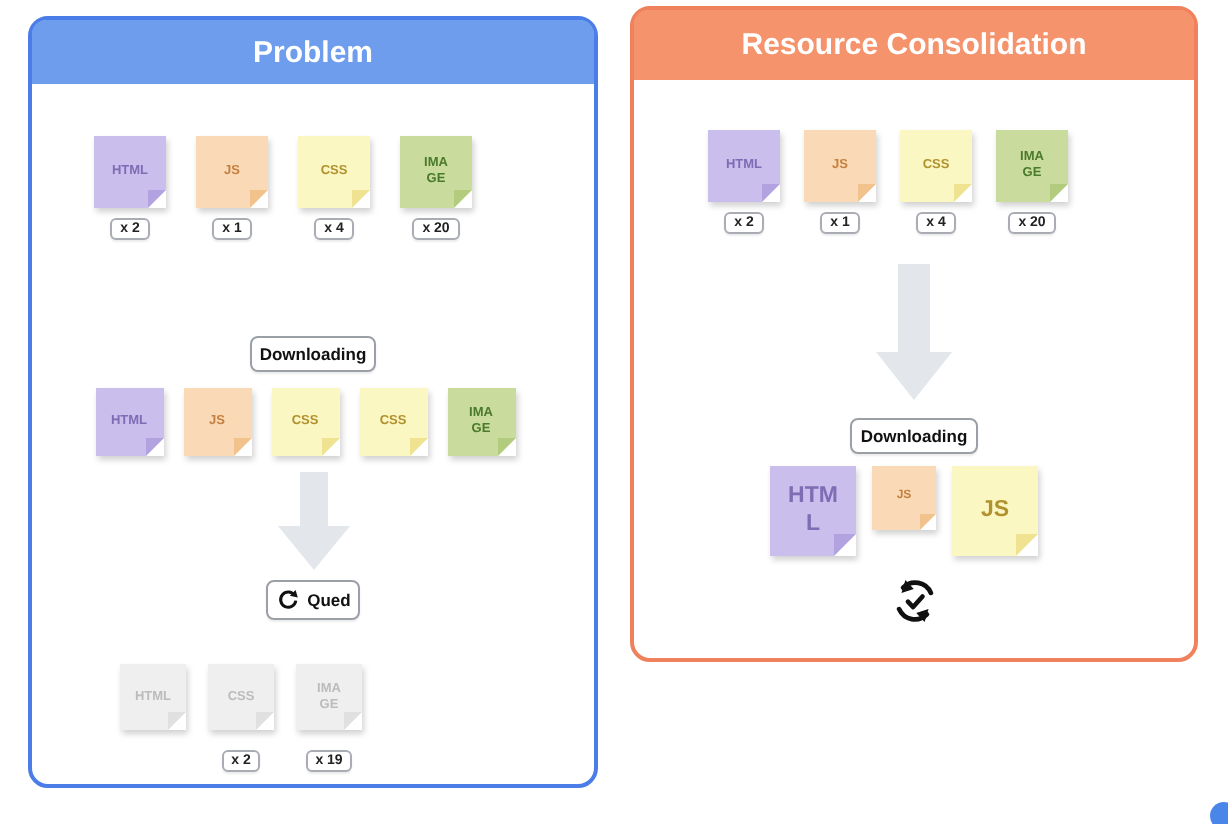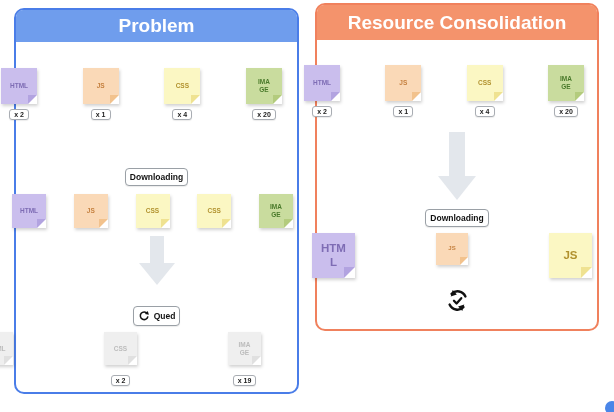--- a/index.html
+++ b/index.html
@@ -7,27 +7,27 @@
     position:relative; width:614px; height:412px; overflow:hidden;
     background:#ffffff; font-family:"Liberation Sans", sans-serif;
   }
   .panel {
     position:absolute; background:#ffffff; border-radius:10px; box-sizing:border-box;
   }
   .panel.problem { left:14px; top:8px; width:285px; height:386px; border:2px solid #4a7de8; }
   .panel.consolidation { left:315px; top:3px; width:284px; height:328px; border:2px solid #f0815d; }
   .panel-header {
     height:32px; display:flex; align-items:center; justify-content:center;
-    color:#ffffff; font-weight:bold; font-size:19px; border-radius:7px 7px 0 0;
+    color:#ffffff; font-weight:bold; font-size:15px; border-radius:7px 7px 0 0;
   }
   .problem .panel-header { background:#6f9ded; }
   .consolidation .panel-header { background:#f4936c; height:35px; }
 
   .row { position:absolute; left:0; right:0; display:flex; justify-content:center; }
-  .notes-row { align-items:flex-start;justify-content:space-between; }
+  .notes-row { align-items:flex-start; }
   .note-col { display:flex; flex-direction:column; align-items:center; }
 
   .note {
     position:relative; display:flex; align-items:center; justify-content:center;
     box-shadow:1px 2px 3px rgba(0,0,0,0.18); --fold:9px;
   }
   .note::after {
     content:""; position:absolute; right:0; bottom:0; width:0; height:0;
     border-style:solid; border-width:var(--fold) var(--fold) 0 0;
     border-color:var(--fold-color,#ddd) #ffffff transparent transparent;
@@ -65,21 +65,21 @@
   .arrow .head  { width:0; height:0; border-left:18px solid transparent;
                   border-right:18px solid transparent; border-top:22px solid #e3e7ec; }
   .arrow.big .shaft { width:16px; height:44px; }
   .arrow.big .head  { border-left-width:19px; border-right-width:19px; border-top-width:24px; }
 
   
   .p-row1 { top:58px;  gap:15px; transform:translateX(-15px); }
   .p-downloading { top:158px; }
   .p-row2 { top:184px; gap:10px; transform:translateX(-4px); }
   .p-arrow { top:226px; }
-  .p-qued { top:296px; }
+  .p-qued { top:280px; }
   .p-row3 { top:322px; gap:11px; transform:translateX(-36px); }
 
   
   .c-row1 { top:60px; gap:12px; transform:translateX(-13px); }
   .c-arrow { top:127px; }
   .c-downloading { top:204px; }
   .c-row2 { top:228px; gap:8px; transform:translateX(-5px); }
   .c-sync { top:283px; }
 
   .icon-svg { display:block; }

